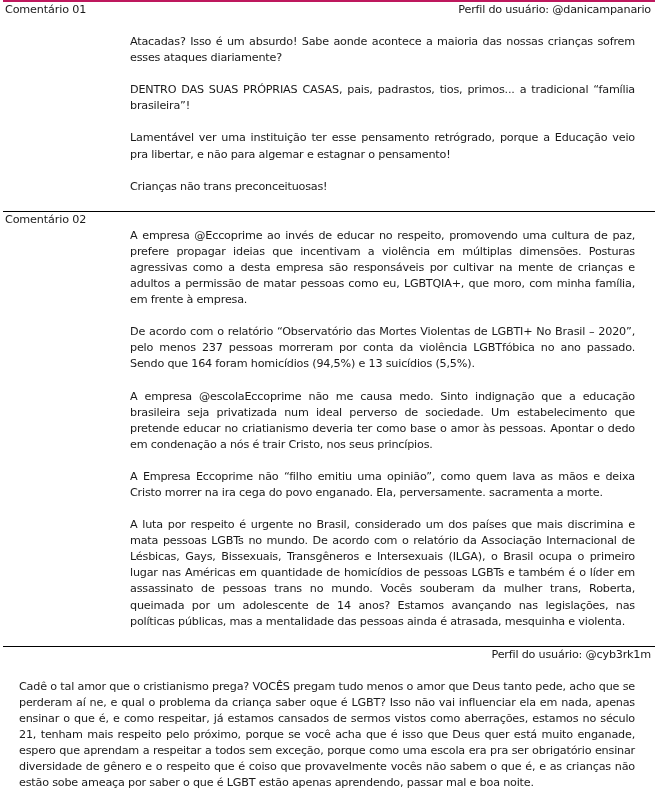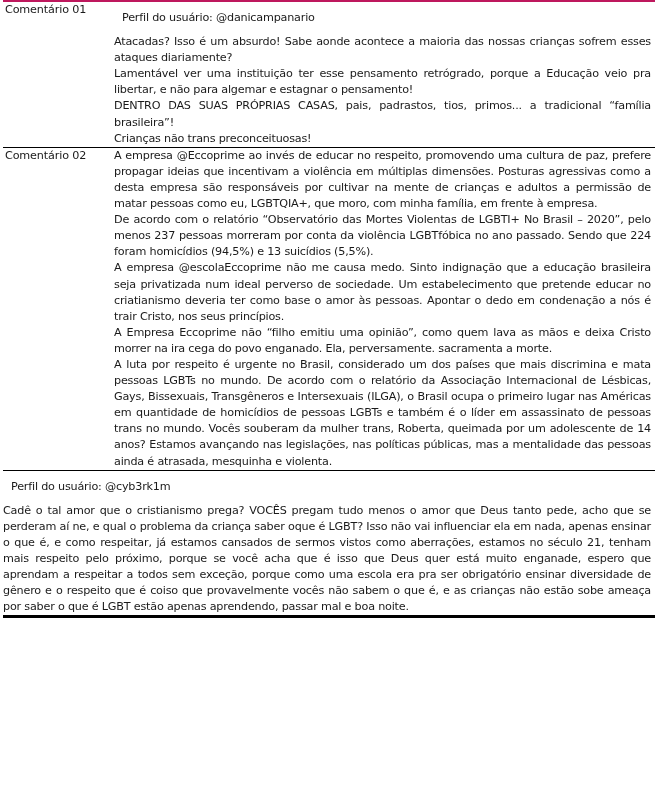--- a/index.html
+++ b/index.html
@@ -26,44 +26,44 @@
       white-space: nowrap;
       letter-spacing: -0.15px;
     }
     .content {
       flex: 1;
       padding-right: 4px;
       font-size: 11.2px;
       line-height: 16.1px;
       letter-spacing: -0.2px;
     }
-    .line { margin: 0; text-align: justify; }
-    .profile { margin: 8px; }
+    .line { margin: 16px; text-align: justify; }
+    .profile { margin: 0; text-align: right; }
   </style>
 </head>
 <body>
 
 <div class="tbl">
 
   <div class="row">
     <div class="label">Comentário 01</div>
     <div class="content">
       <p class="profile">Perfil do usuário: @danicampanario</p>
       <p class="line">Atacadas? Isso é um absurdo! Sabe aonde acontece a maioria das nossas crianças sofrem esses ataques diariamente?</p>
+      <p class="line">DENTRO DAS SUAS PRÓPRIAS CASAS, pais, padrastos, tios, primos... a tradicional “família brasileira”!</p>
       <p class="line">Lamentável ver uma instituição ter esse pensamento retrógrado, porque a Educação veio pra libertar, e não para algemar e estagnar o pensamento!</p>
-      <p class="line">DENTRO DAS SUAS PRÓPRIAS CASAS, pais, padrastos, tios, primos... a tradicional “família brasileira”!</p>
       <p class="line">Crianças não trans preconceituosas!</p>
     </div>
   </div>
 
   <div class="row">
     <div class="label">Comentário 02</div>
     <div class="content">
       <p class="line">A empresa @Eccoprime ao invés de educar no respeito, promovendo uma cultura de paz, prefere propagar ideias que incentivam a violência em múltiplas dimensões. Posturas agressivas como a desta empresa são responsáveis por cultivar na mente de crianças e adultos a permissão de matar pessoas como eu, LGBTQIA+, que moro, com minha família, em frente à empresa.</p>
-      <p class="line">De acordo com o relatório “Observatório das Mortes Violentas de LGBTI+ No Brasil – 2020”, pelo menos 237 pessoas morreram por conta da violência LGBTfóbica no ano passado. Sendo que 224 foram homicídios (94,5%) e 13 suicídios (5,5%).</p>
+      <p class="line">De acordo com o relatório “Observatório das Mortes Violentas de LGBTI+ No Brasil – 2020”, pelo menos 237 pessoas morreram por conta da violência LGBTfóbica no ano passado. Sendo que 164 foram homicídios (94,5%) e 13 suicídios (5,5%).</p>
       <p class="line">A empresa @escolaEccoprime não me causa medo. Sinto indignação que a educação brasileira seja privatizada num ideal perverso de sociedade. Um estabelecimento que pretende educar no criatianismo deveria ter como base o amor às pessoas. Apontar o dedo em condenação a nós é trair Cristo, nos seus princípios.</p>
       <p class="line">A Empresa Eccoprime não “filho emitiu uma opinião”, como quem lava as mãos e deixa Cristo morrer na ira cega do povo enganado. Ela, perversamente. sacramenta a morte.</p>
       <p class="line">A luta por respeito é urgente no Brasil, considerado um dos países que mais discrimina e mata pessoas LGBTs no mundo. De acordo com o relatório da Associação Internacional de Lésbicas, Gays, Bissexuais, Transgêneros e Intersexuais (ILGA), o Brasil ocupa o primeiro lugar nas Américas em quantidade de homicídios de pessoas LGBTs e também é o líder em assassinato de pessoas trans no mundo. Vocês souberam da mulher trans, Roberta, queimada por um adolescente de 14 anos? Estamos avançando nas legislações, nas políticas públicas, mas a mentalidade das pessoas ainda é atrasada, mesquinha e violenta.</p>
     </div>
   </div>
 
   <div class="row">
     <div class="content">
       <p class="profile">Perfil do usuário: @cyb3rk1m</p>
       <p class="line">Cadê o tal amor que o cristianismo prega? VOCÊS pregam tudo menos o amor que Deus tanto pede, acho que se perderam aí ne, e qual o problema da criança saber oque é LGBT? Isso não vai influenciar ela em nada, apenas ensinar o que é, e como respeitar, já estamos cansados de sermos vistos como aberrações, estamos no século 21, tenham mais respeito pelo próximo, porque se você acha que é isso que Deus quer está muito enganade, espero que aprendam a respeitar a todos sem exceção, porque como uma escola era pra ser obrigatório ensinar diversidade de gênero e o respeito que é coiso que provavelmente vocês não sabem o que é, e as crianças não estão sobe ameaça por saber o que é LGBT estão apenas aprendendo, passar mal e boa noite.</p>

